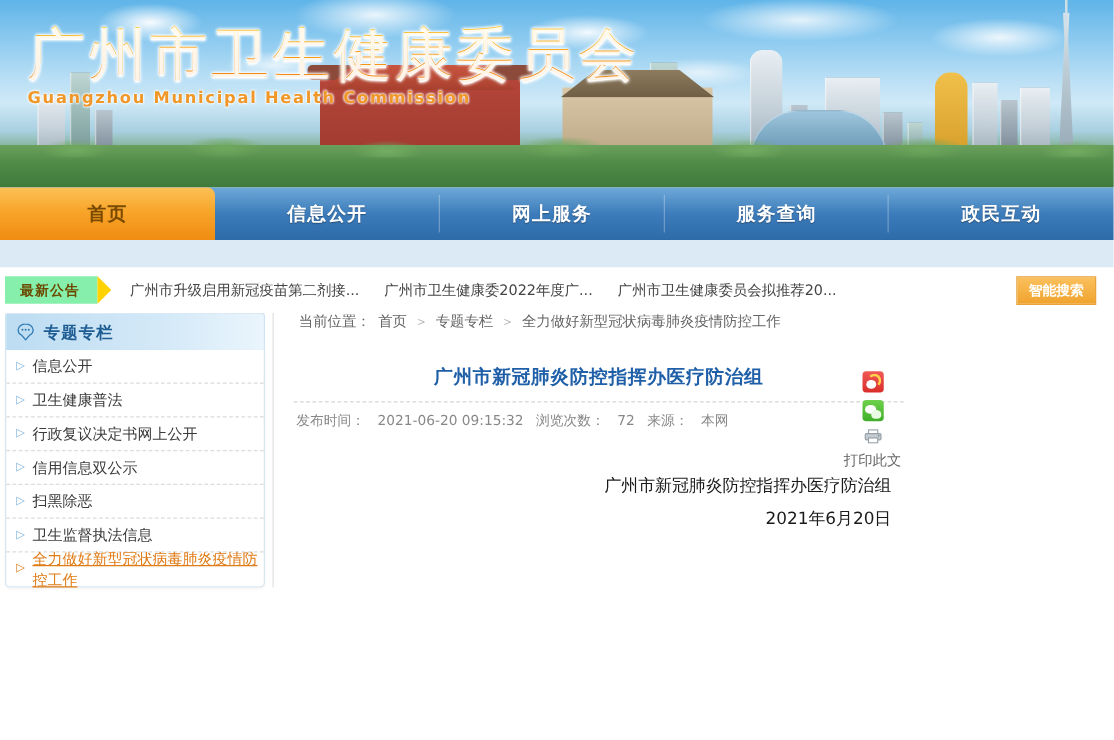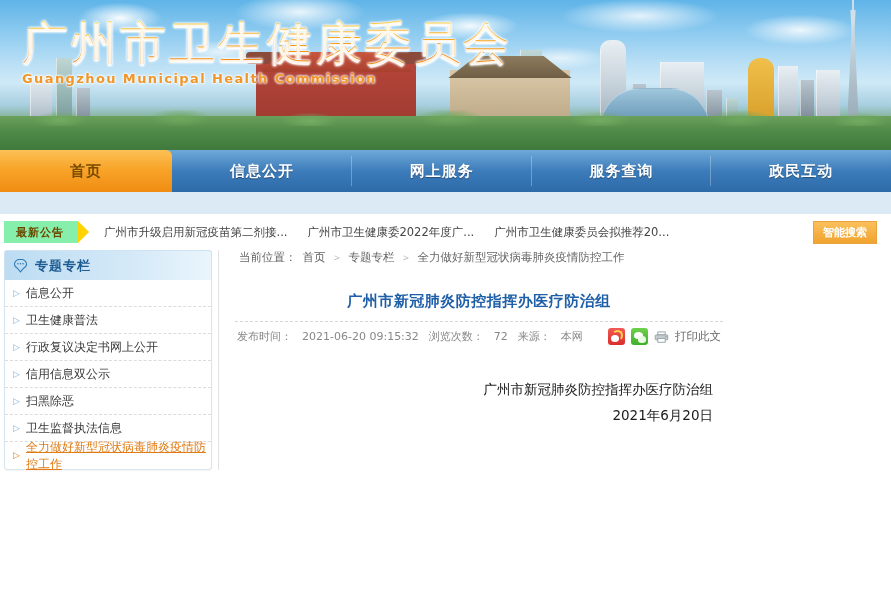--- a/index.html
+++ b/index.html
@@ -204,21 +204,21 @@
   .art-title {
     text-align: center; font-size: 15px; font-weight: bold; color: #1f5fa8;
     padding: 12px 10px 10px; letter-spacing: .5px;
   }
   .meta-row {
     display: flex; align-items: center; height: 30px;
     border-top: 1px dashed #d5d5d5;
     font-size: 11px; color: #888; padding: 0 2px;
   }
   .meta-left { display: flex; align-items: center; gap: 10px; flex: 1; }
-  .meta-right { display: flex; align-items: center; gap: 6px; }
+  .meta-right { display: flex; align-items: center; gap: 6px; flex-direction: column; }
   .sicon { width: 17px; height: 17px; border-radius: 3px; display: block; cursor: pointer; }
   .sicon.weibo { background: linear-gradient(to bottom, #f05a56 0%, #d92e2a 100%); position: relative; }
   .sicon.weibo::after {
     content: ""; position: absolute; left: 3px; bottom: 3px; width: 8px; height: 7px;
     border-radius: 50%; background: #ffffff;
   }
   .sicon.weibo::before {
     content: ""; position: absolute; right: 2px; top: 2px; width: 7px; height: 7px;
     border-radius: 50%; border: 2px solid #ffd24a; border-left-color: transparent; border-bottom-color: transparent;
   }

